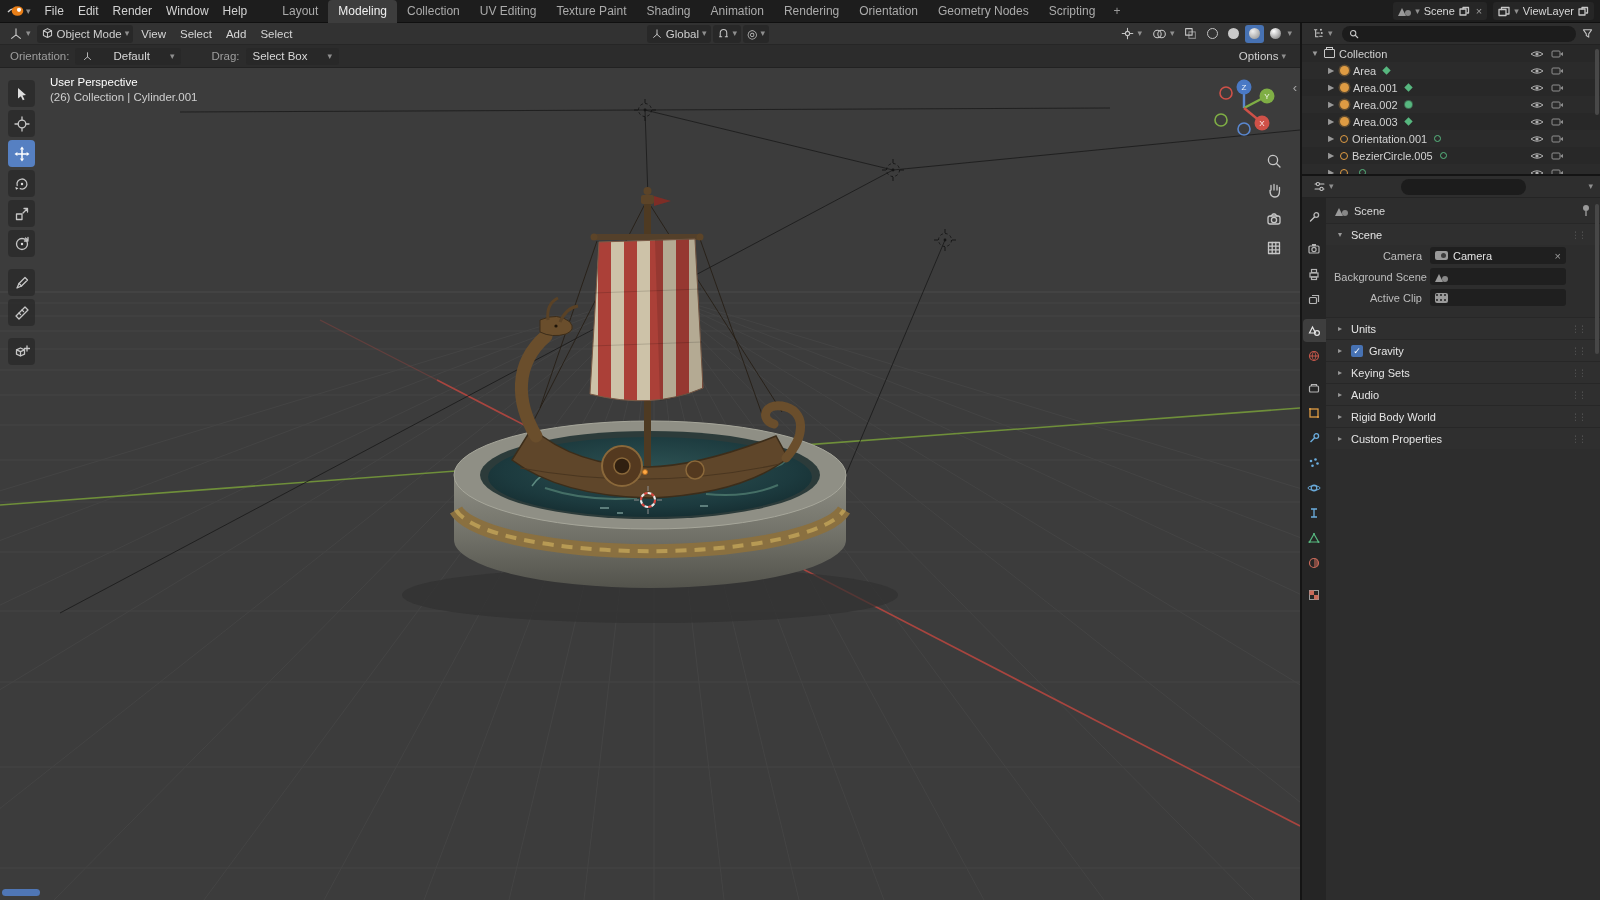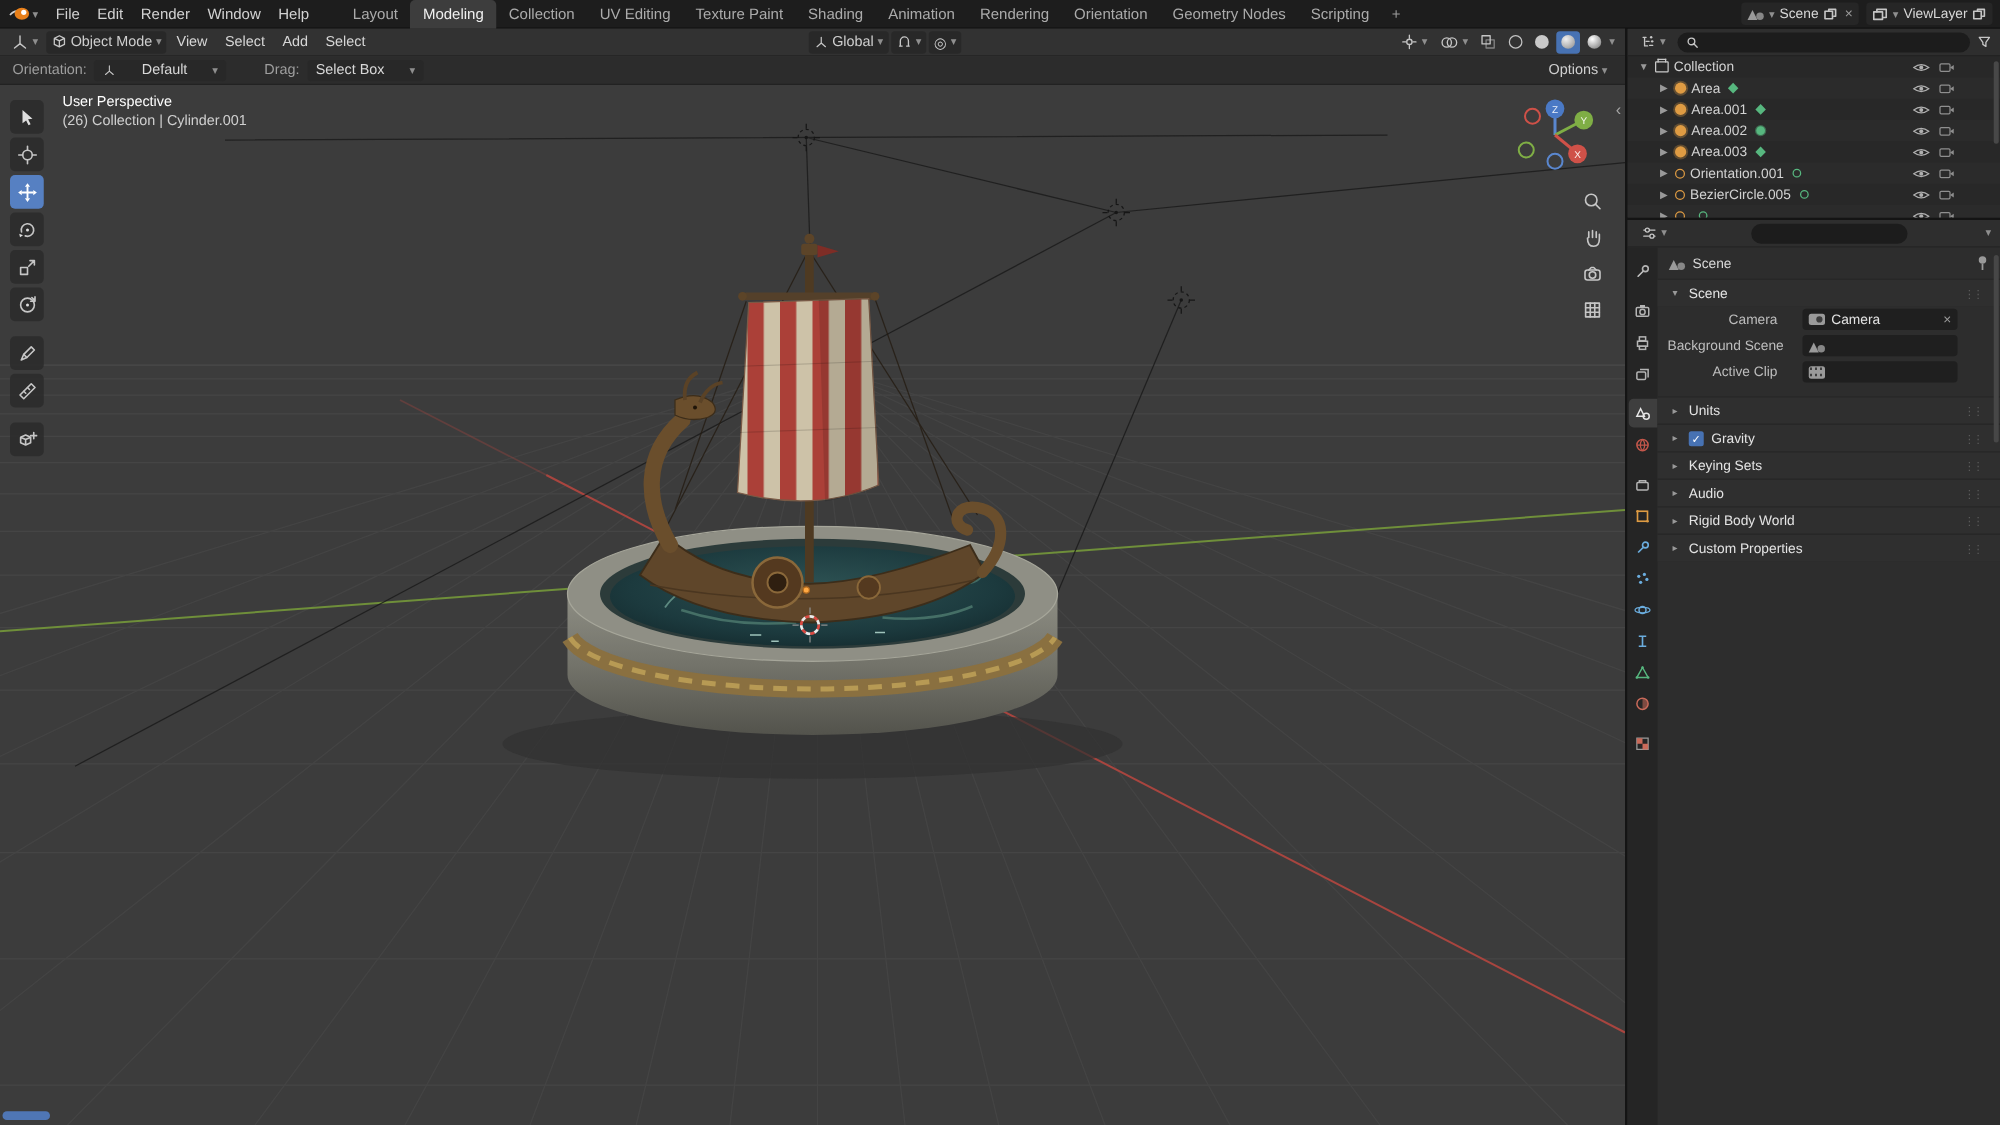--- a/index.html
+++ b/index.html
@@ -96,21 +96,21 @@
   .props-tabs{position:absolute;left:0;top:22px;bottom:0;width:24px;background:#252525;display:flex;
               flex-direction:column;align-items:center;padding-top:7px;gap:2px;}
   .ptab{width:23px;height:23px;display:flex;align-items:center;justify-content:center;border-radius:4px 0 0 4px;flex:none;}
   .ptab.active{background:#3e3e3e;}
   .ptab.g{margin-top:7px;}
   .props-body{position:absolute;left:24px;top:22px;right:0;bottom:0;font-size:11px;}
   .crumb{height:25px;display:flex;align-items:center;gap:6px;padding:0 9px;color:#d8d8d8;}
   .panel-h{height:22px;display:flex;align-items:center;gap:6px;padding:0 9px;color:#e4e4e4;
            background:#2f2f2f;border-top:1px solid #272727;}
   .panel-h .dots{margin-left:auto;margin-right:6px;color:#5c5c5c;font-size:9px;letter-spacing:-2px;}
-  .frow{display:flex;align-items:center;height:21px;padding:0 34px 0 8px;gap:12px;}
+  .frow{display:flex;align-items:center;height:21px;padding:0 34px 0 8px;}
   .flabel{width:96px;text-align:right;color:#bdbdbd;padding-right:8px;flex:none;white-space:nowrap;}
   .fwidget{flex:1;height:17px;background:#1f1f1f;border-radius:3px;display:flex;align-items:center;
            gap:5px;padding:0 5px;color:#e2e2e2;overflow:hidden;}
   .fclear{margin-left:auto;color:#9c9c9c;display:none;}
   .fclear.on{display:block;}
   .chk{display:none;width:12px;height:12px;background:#4772b3;border-radius:2px;color:#fff;
        font-size:9px;line-height:12px;text-align:center;flex:none;}
   .chk.on{display:block;}
   .props-vscroll{position:absolute;right:1px;top:28px;width:4px;height:150px;border-radius:2px;background:#474747;}
 

